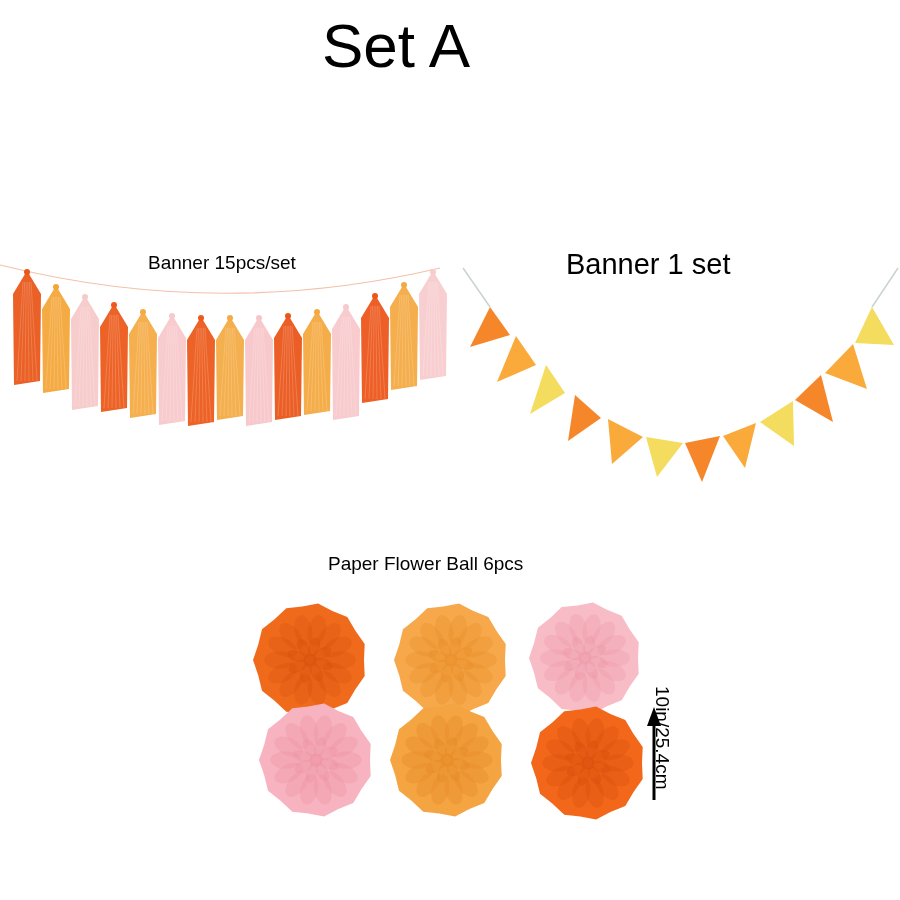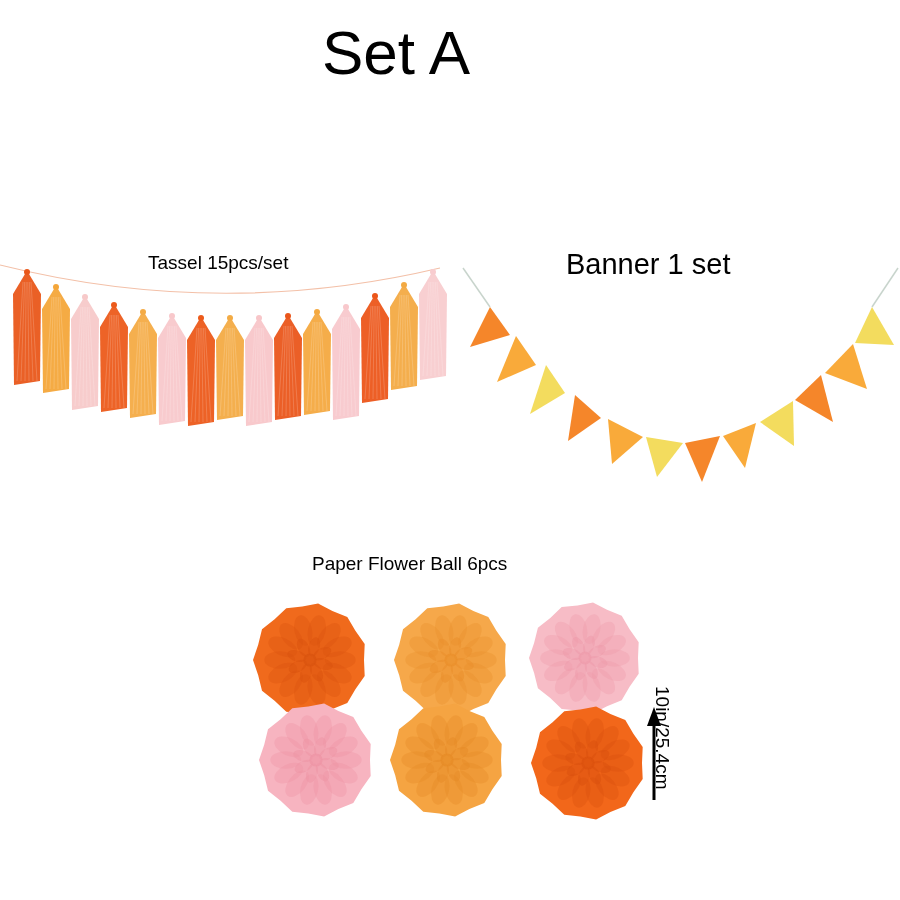--- a/index.html
+++ b/index.html
@@ -1,30 +1,30 @@
 <!DOCTYPE html>
 <html><head>
 <meta charset="utf-8">
 <style>
   html, body { margin:0; padding:0; background:#ffffff; }
   body { width:900px; height:900px; position:relative; overflow:hidden; font-family:"Liberation Sans", sans-serif; color:#000; }
-  .title { position:absolute; left:0; top:15px; width:792px; text-align:center; font-size:62px; line-height:76px; }
+  .title { position:absolute; left:0; top:8px; width:792px; text-align:center; font-size:62px; line-height:76px; }
   .label { position:absolute; white-space:nowrap; }
   .tassel-label { left:148px; top:252px; font-size:19px; }
   .banner-label { left:566px; top:248px; font-size:29px; }
-  .flower-label { left:312px; top:553px; font-size:19px; }
+  .flower-label { left:328px; top:553px; font-size:19px; }
   svg { position:absolute; left:0; top:0; }
   .measure-text { position:absolute; left:673px; top:686px; transform-origin:0 0; transform:rotate(90deg); font-size:19px; white-space:nowrap; }
 </style>
 </head>
 <body>
 
 <div class="title">Set A</div>
 
-<div class="label tassel-label">Tassel 15pcs/set</div>
+<div class="label tassel-label">Banner 15pcs/set</div>
 <div class="label banner-label">Banner 1 set</div>
 <div class="label flower-label">Paper Flower Ball 6pcs</div>
 
 <svg width="900" height="900" id="tassel-svg">
   <path d="M0,265 Q220,320 440,268" stroke="#f3c0a8" stroke-width="1.2" fill="none"></path>
   <g id="tassels">
       <g>
         <circle cx="27" cy="272" r="3" fill="#e9571a"></circle>
         <path d="M25,274 L13,294 L14,385 L40,381 L41,294 L29,274 Z" fill="#e9571a" opacity="0.95"></path>
         <line x1="23" y1="282" x2="17" y2="381" stroke="rgba(255,255,255,0.18)" stroke-width="1"></line>

